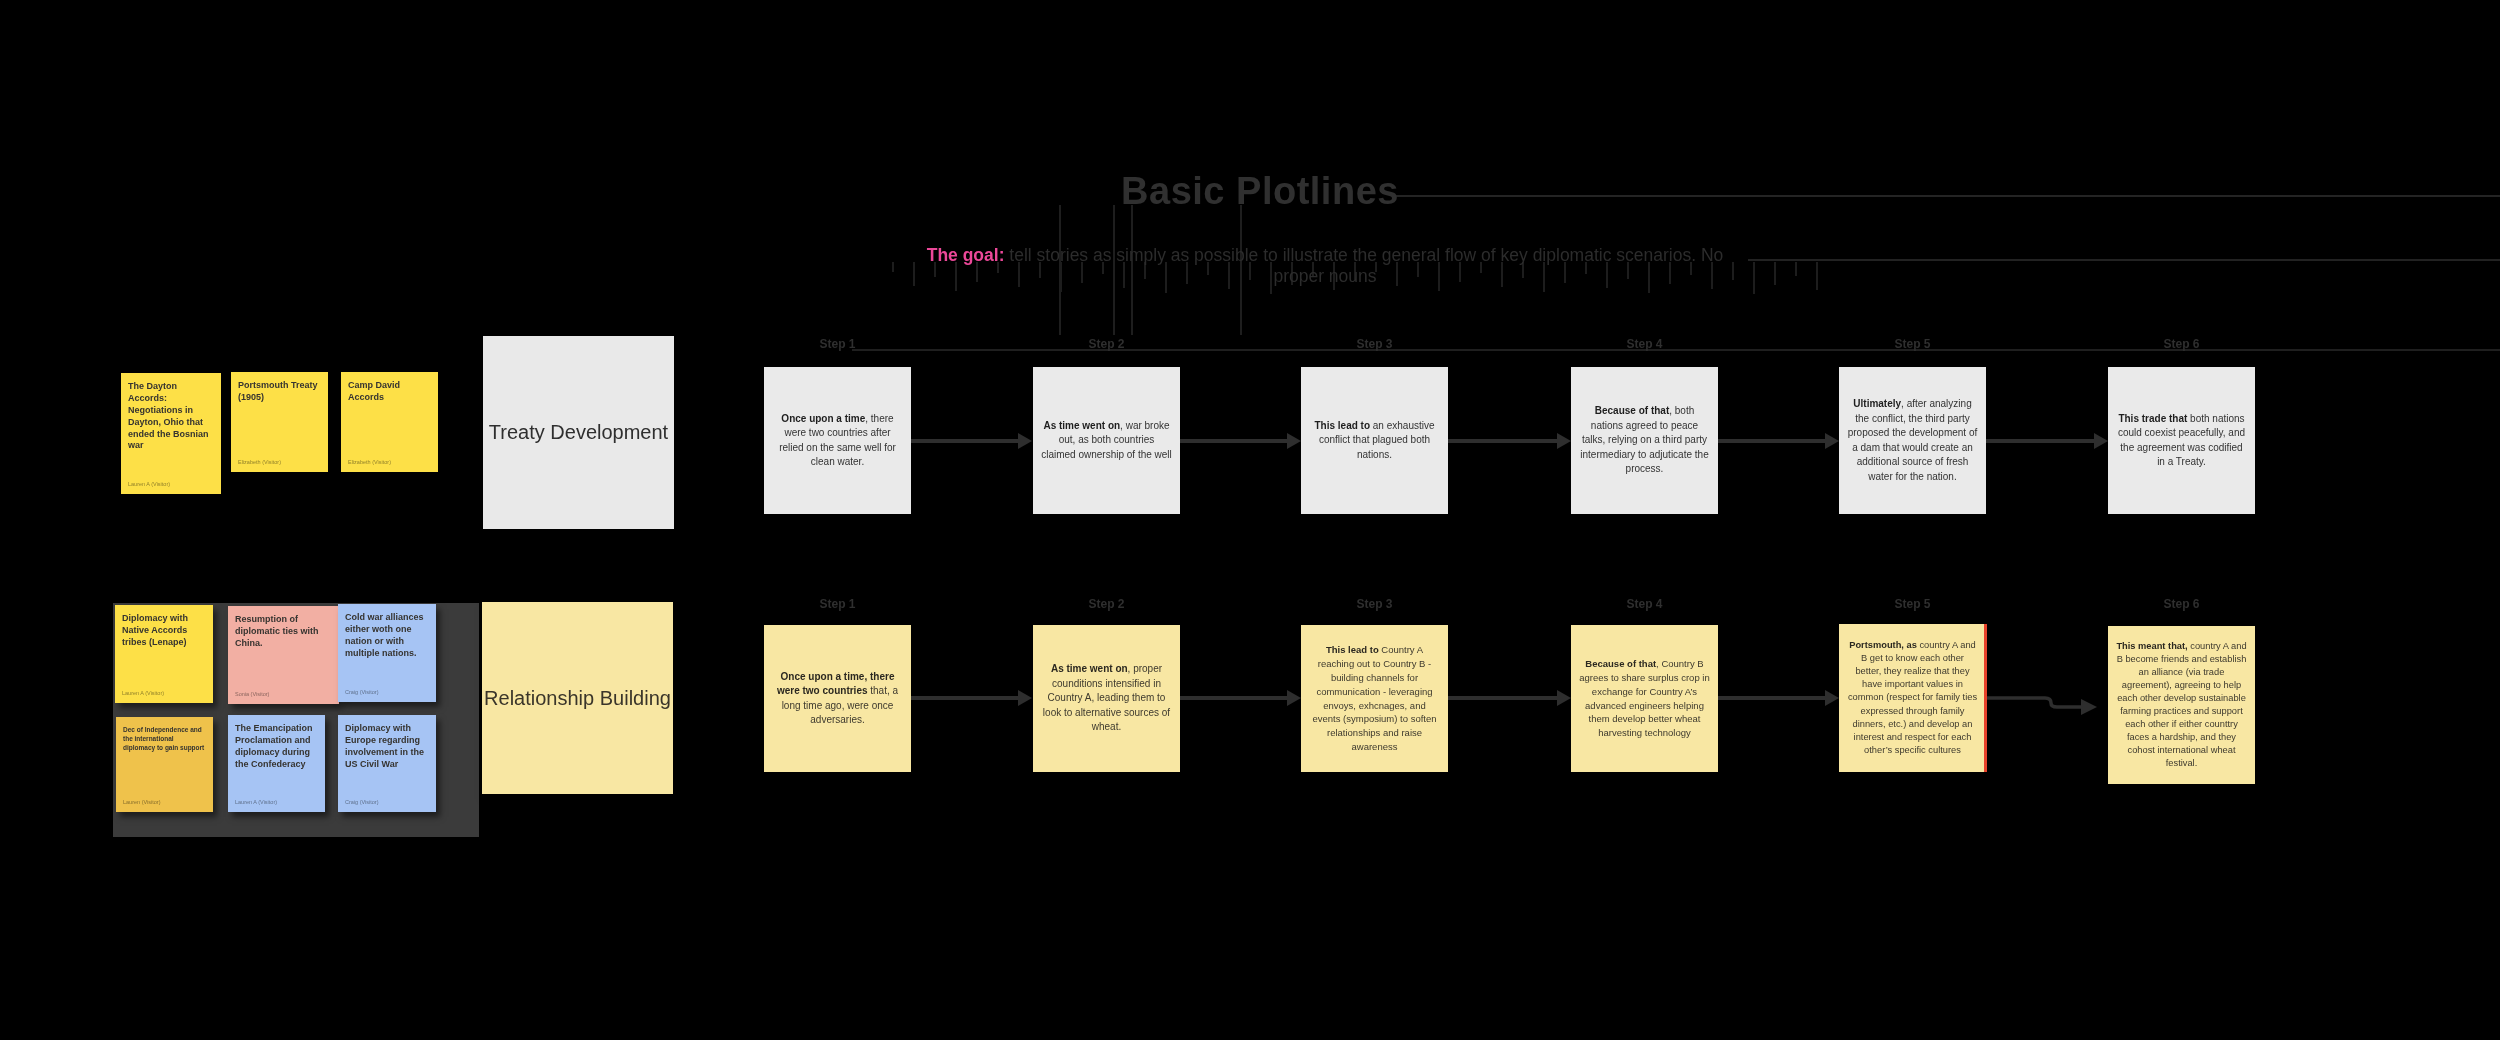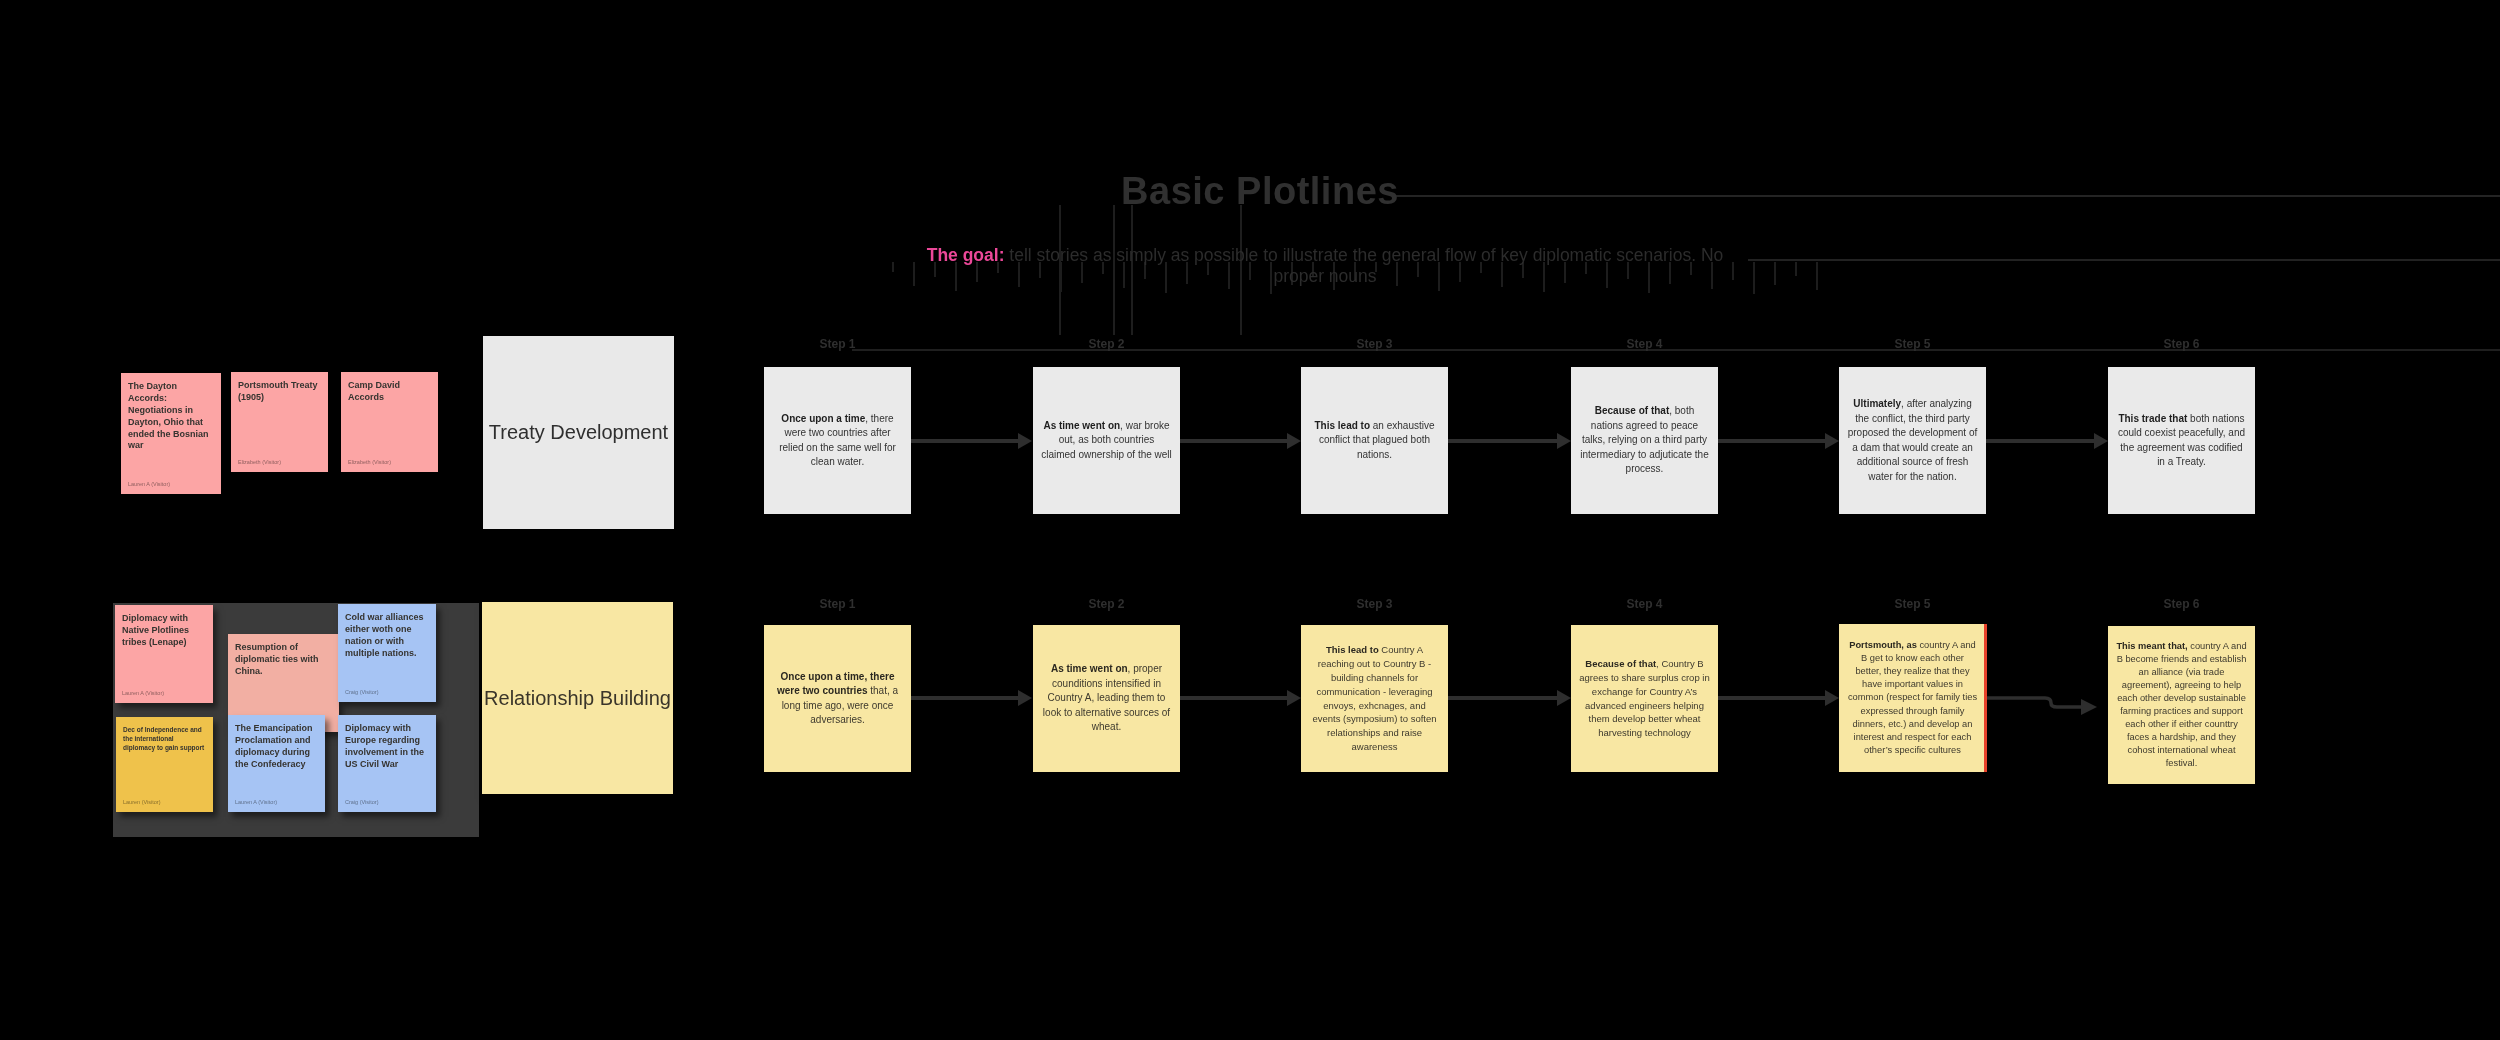--- a/index.html
+++ b/index.html
@@ -33,21 +33,21 @@
   
   .arrow-shaft{position:absolute;height:3.5px;background:#2e2e2e;}
   .arrow-head{position:absolute;width:0;height:0;border-top:8px solid transparent;
        border-bottom:8px solid transparent;border-left:14px solid #2e2e2e;}
   
   .sticky{position:absolute;padding:8px 7px;box-sizing:border-box;
        font-size:9px;line-height:1.32;font-weight:600;color:#363430;
        box-shadow:4px 5px 6px rgba(0,0,0,.5);}
   .sticky .note-author{position:absolute;left:7px;bottom:6px;font-size:5.5px;
        font-weight:normal;color:rgba(0,0,0,.45);}
-  .c-yellow{background:#fca5a5;}
+  .c-yellow{background:#fde047;}
   .c-pink{background:#F2AFA3;}
   .c-blue{background:#A6C4F4;}
   .c-gold{background:#EFC24B;}
   .sticky-small{font-size:6.5px;font-weight:bold;line-height:1.4;}
   .cluster-panel{position:absolute;background:#3b3b3b;}
   .red-edge{position:absolute;width:2.5px;background:#E8432B;}
 </style>
 </head>
 <body>
 
@@ -161,24 +161,24 @@
   <div class="note-author">Elizabeth (Visitor)</div>
 </div>
 <div class="sticky c-yellow" style="left:341px;top:372px;width:97px;height:100px;">
   <div>Camp David Accords</div>
   <div class="note-author">Elizabeth (Visitor)</div>
 </div>
 
 <div class="cluster-panel" style="left:113px;top:603px;width:366px;height:234px;"></div>
 
 <div class="sticky c-yellow" style="left:115px;top:605px;width:98px;height:98px;">
-  <div>Diplomacy with Native Plotlines tribes (Lenape)</div>
+  <div>Diplomacy with Native Accords tribes (Lenape)</div>
   <div class="note-author">Lauren A (Visitor)</div>
 </div>
-<div class="sticky c-pink" style="left:228px;top:634px;width:111px;height:98px;">
+<div class="sticky c-pink" style="left:228px;top:606px;width:111px;height:98px;">
   <div>Resumption of diplomatic ties with China.</div>
   <div class="note-author">Sonia (Visitor)</div>
 </div>
 <div class="sticky c-blue" style="left:338px;top:604px;width:98px;height:98px;">
   <div>Cold war alliances either woth one nation or with multiple nations.</div>
   <div class="note-author">Craig (Visitor)</div>
 </div>
 <div class="sticky c-gold" style="left:116px;top:717px;width:97px;height:95px;">
   <div class="sticky-small">Dec of Independence and the international diplomacy to gain support</div>
   <div class="note-author">Lauren (Visitor)</div>

